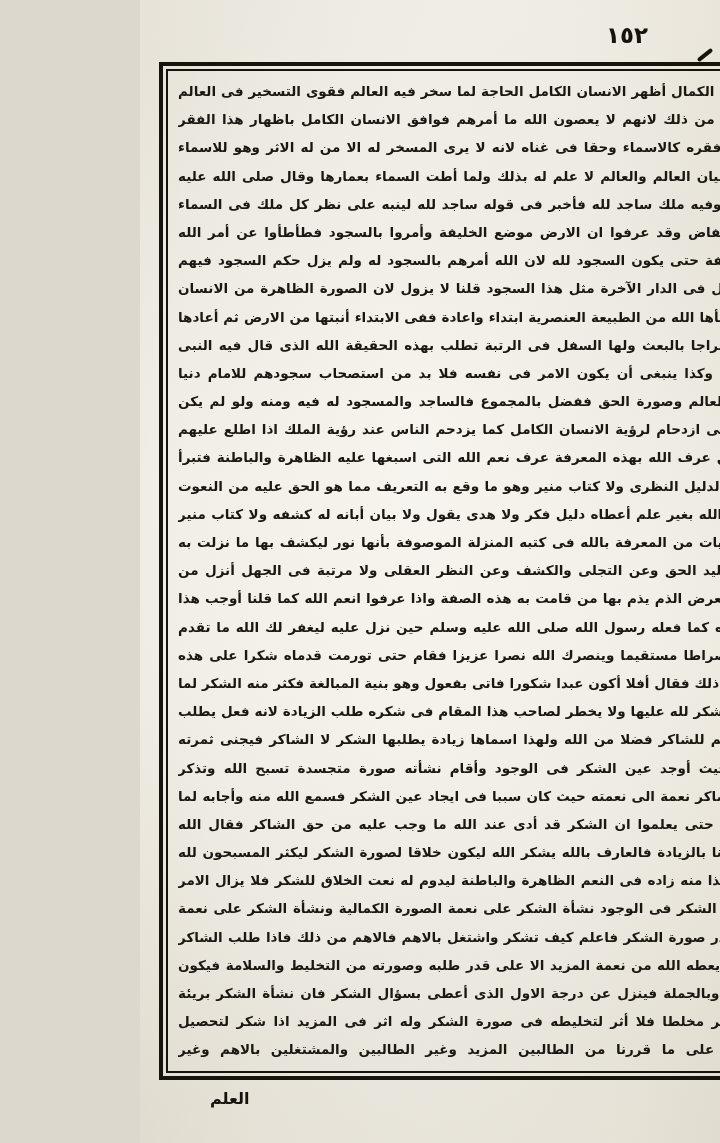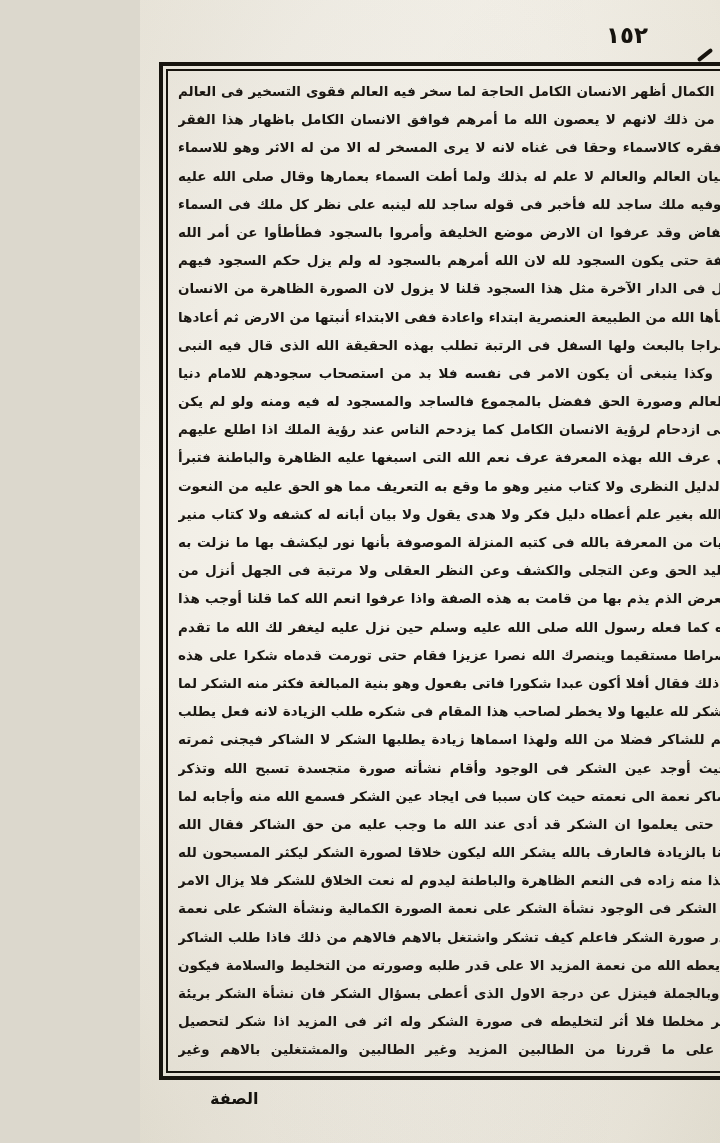--- a/index.html
+++ b/index.html
@@ -131,15 +131,15 @@
         <div class="line">فاذا علم الله هذا منه زاده فى النعم الظاهرة والباطنة ليدوم له نعت الخلاق للشكر فلا يزال الامر له دائما دنيا وآخرة وأعظم</div>
         <div class="line">نشأة يظهر بها الشكر فى الوجود نشأة الشكر على نعمة الصورة الكمالية ونشأة الشكر على نعمة التسخير والمزيد من الله</div>
         <div class="line">للشاكر على قدر صورة الشكر فاعلم كيف تشكر واشتغل بالاهم فالاهم من ذلك فاذا طلب الشاكر بشكره المزيد لما</div>
         <div class="line">وعد الله به لم يعطه الله من نعمة المزيد الا على قدر طلبه وصورته من التخليط والسلامة فيكون مزيده مغفرة وعفوا</div>
         <div class="line">وتجاوزا لا غير وبالجملة فينزل عن درجة الاول الذى أعطى بسؤال الشكر فان نشأة الشكر بريئة من التخليط فى عينها</div>
         <div class="line">وان كان الشاكر مخلطا فلا أثر لتخليطه فى صورة الشكر وله اثر فى المزيد اذا شكر لتحصيل المزيد فتحصل المفاضلة</div>
         <div class="line">بين الشاكرين على ما قررنا من الطالبين المزيد وغير الطالبين والمشتغلين بالاهم وغير المشتغلين به فهذه طرق الله</div>
       </div>
   </div>
 
-  <div class="catchword">الصفة</div>
+  <div class="catchword">العلم</div>
 
 </div>
 
 </body></html>

